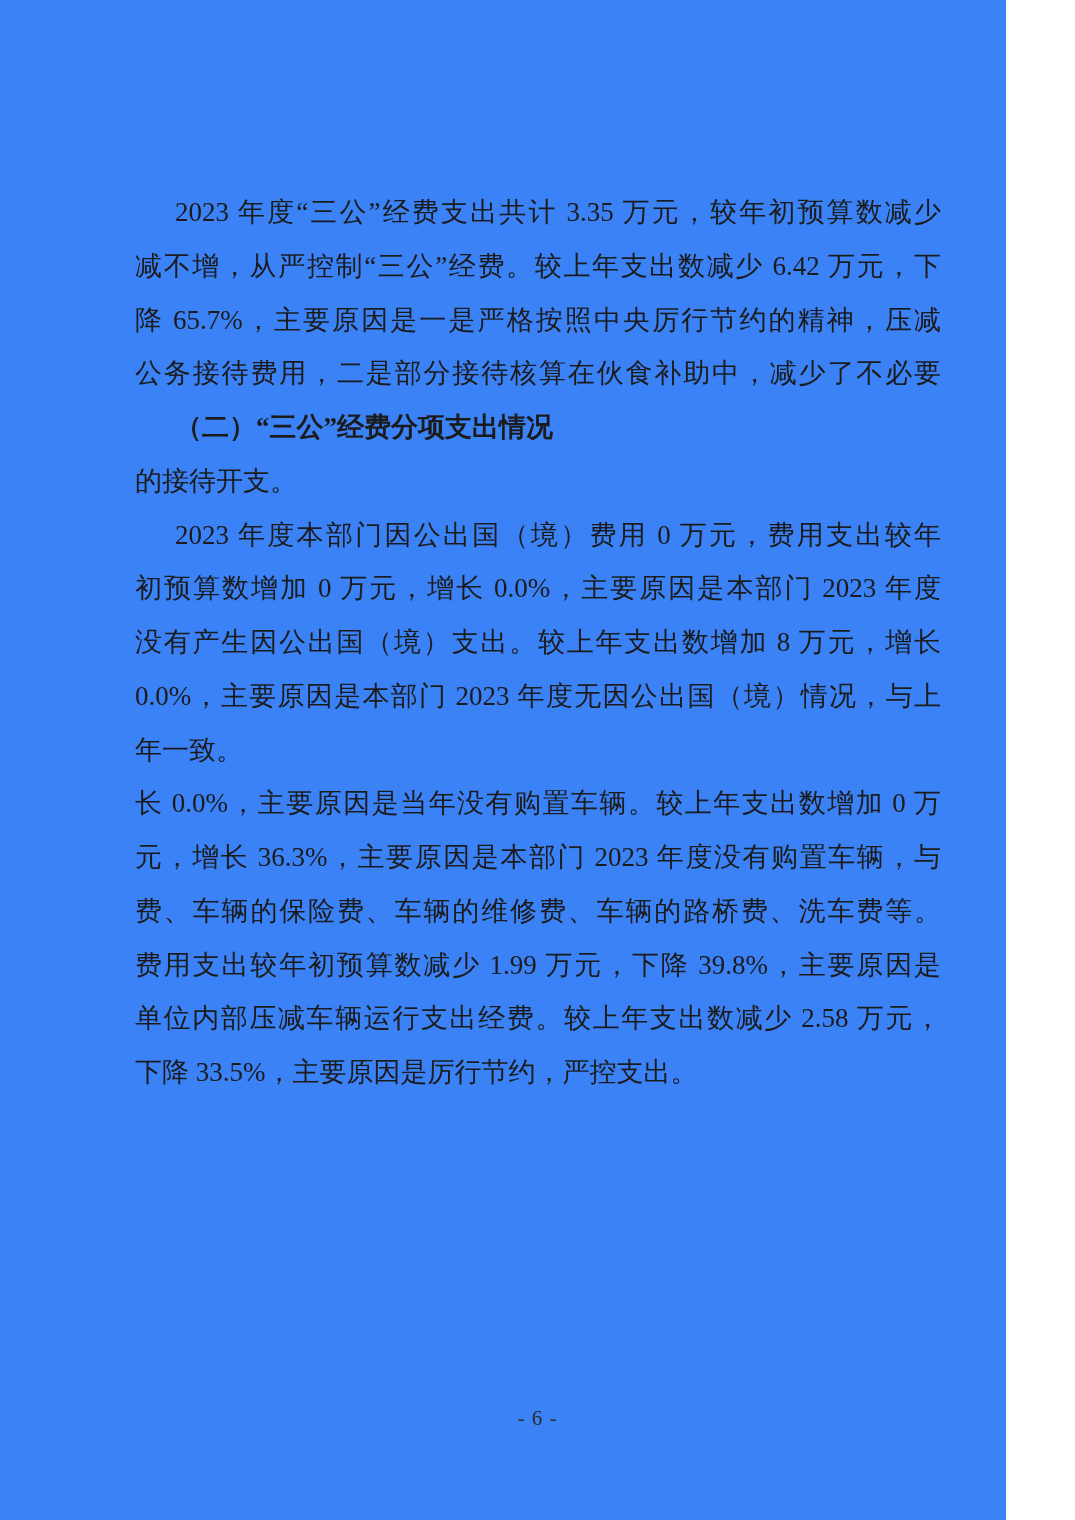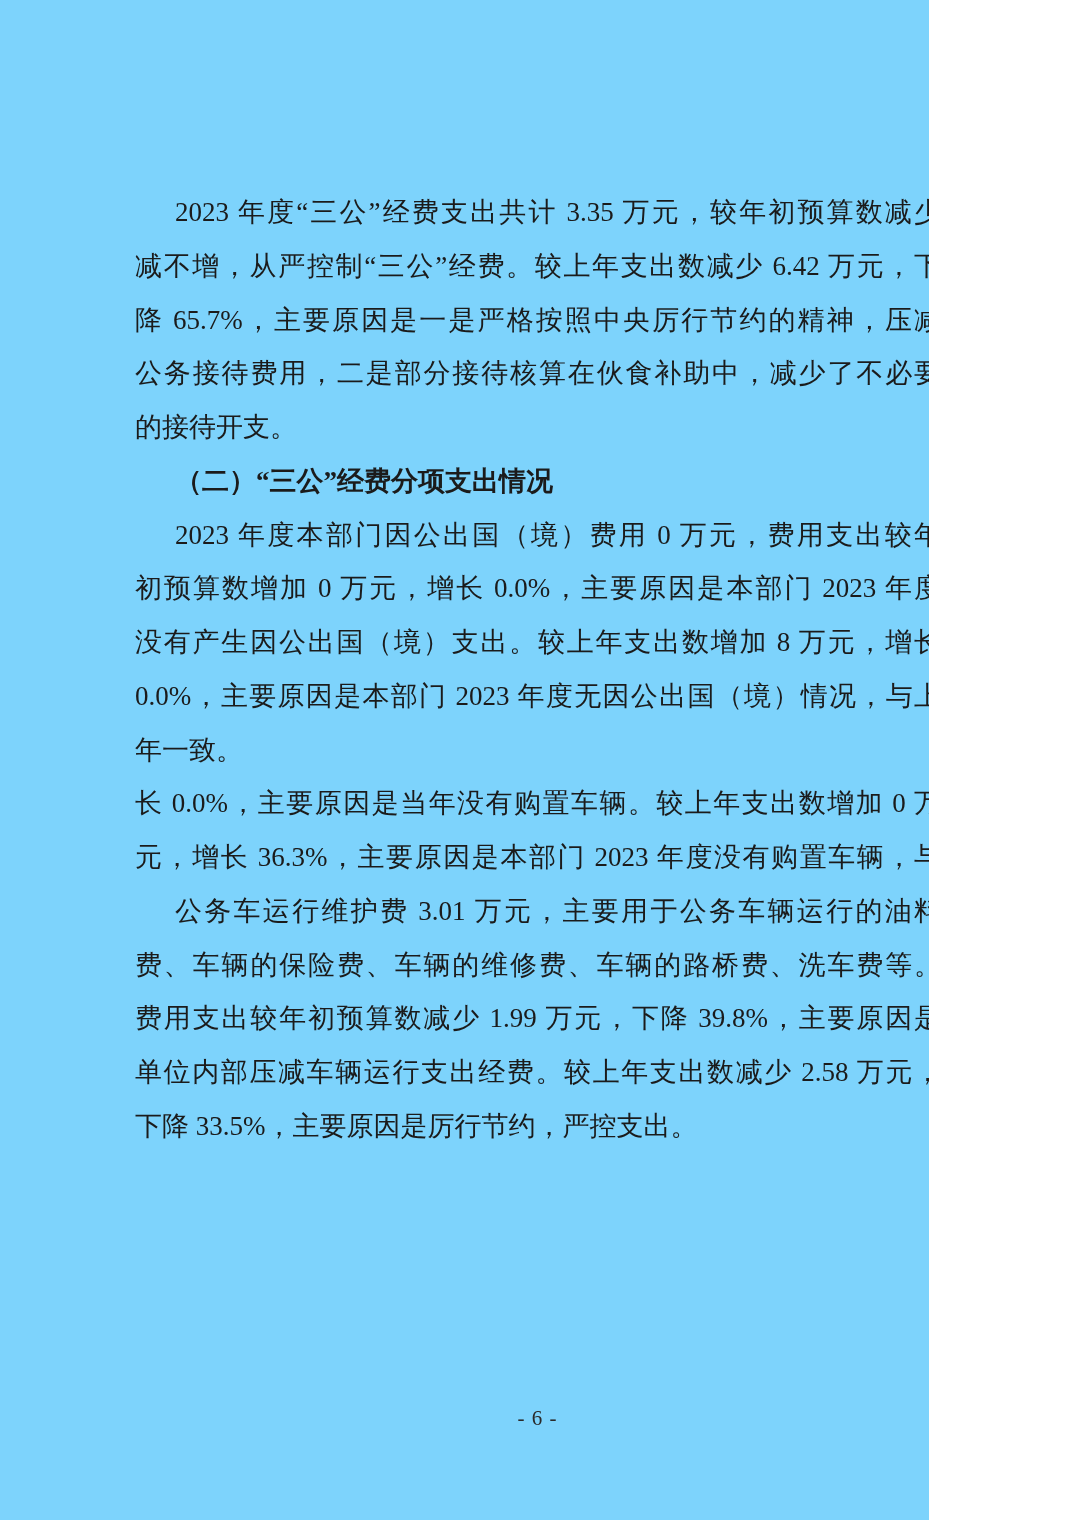--- a/index.html
+++ b/index.html
@@ -2,23 +2,23 @@
 <html><head>
 <meta charset="utf-8">
 <style>
   html, body {
     margin: 0;
     padding: 0;
     background: #ffffff;
   }
   .page {
     position: relative;
-    width: 929px;
+    width: 1006px;
     height: 1520px;
-    background: #7dd3fc;
+    background: #3b82f6;
     overflow: hidden;
     font-family: "Liberation Serif", "DejaVu Serif", serif;
     color: #1b1b1b;
   }
   .content {
     position: absolute;
     left: 135px;
     top: 186px;
     width: 806px;
   }
@@ -64,30 +64,29 @@
 </style>
 </head>
 <body>
 
 <div class="page">
   <div class="content">
     <div class="line just first">2023 年度“三公”经费支出共计 3.35 万元，较年初预算数减少</div>
     <div class="line just">减不增，从严控制“三公”经费。较上年支出数减少 6.42 万元，下</div>
     <div class="line just">降 65.7%，主要原因是一是严格按照中央厉行节约的精神，压减</div>
     <div class="line just">公务接待费用，二是部分接待核算在伙食补助中，减少了不必要</div>
+    <div class="line heading">（二）“三公”经费分项支出情况</div>
     <div class="line nojust">的接待开支。</div>
-    <div class="line heading">（二）“三公”经费分项支出情况</div>
     <div class="line just first">2023 年度本部门因公出国（境）费用 0 万元，费用支出较年</div>
     <div class="line just">初预算数增加 0 万元，增长 0.0%，主要原因是本部门 2023 年度</div>
     <div class="line just">没有产生因公出国（境）支出。较上年支出数增加 8 万元，增长</div>
     <div class="line just">0.0%，主要原因是本部门 2023 年度无因公出国（境）情况，与上</div>
     <div class="line nojust">年一致。</div>
     <div class="line just">长 0.0%，主要原因是当年没有购置车辆。较上年支出数增加 0 万</div>
     <div class="line just">元，增长 36.3%，主要原因是本部门 2023 年度没有购置车辆，与</div>
-    <div class="line just first">公务车运行维护费 3.01 万元，主要用于公务车辆运行的油料</div>
     <div class="line just">费、车辆的保险费、车辆的维修费、车辆的路桥费、洗车费等。</div>
     <div class="line just">费用支出较年初预算数减少 1.99 万元，下降 39.8%，主要原因是</div>
     <div class="line just">单位内部压减车辆运行支出经费。较上年支出数减少 2.58 万元，</div>
     <div class="line nojust">下降 33.5%，主要原因是厉行节约，严控支出。</div>
   </div>
 
   <div class="footer">- 6 -</div>
 </div>
 
 </body></html>

